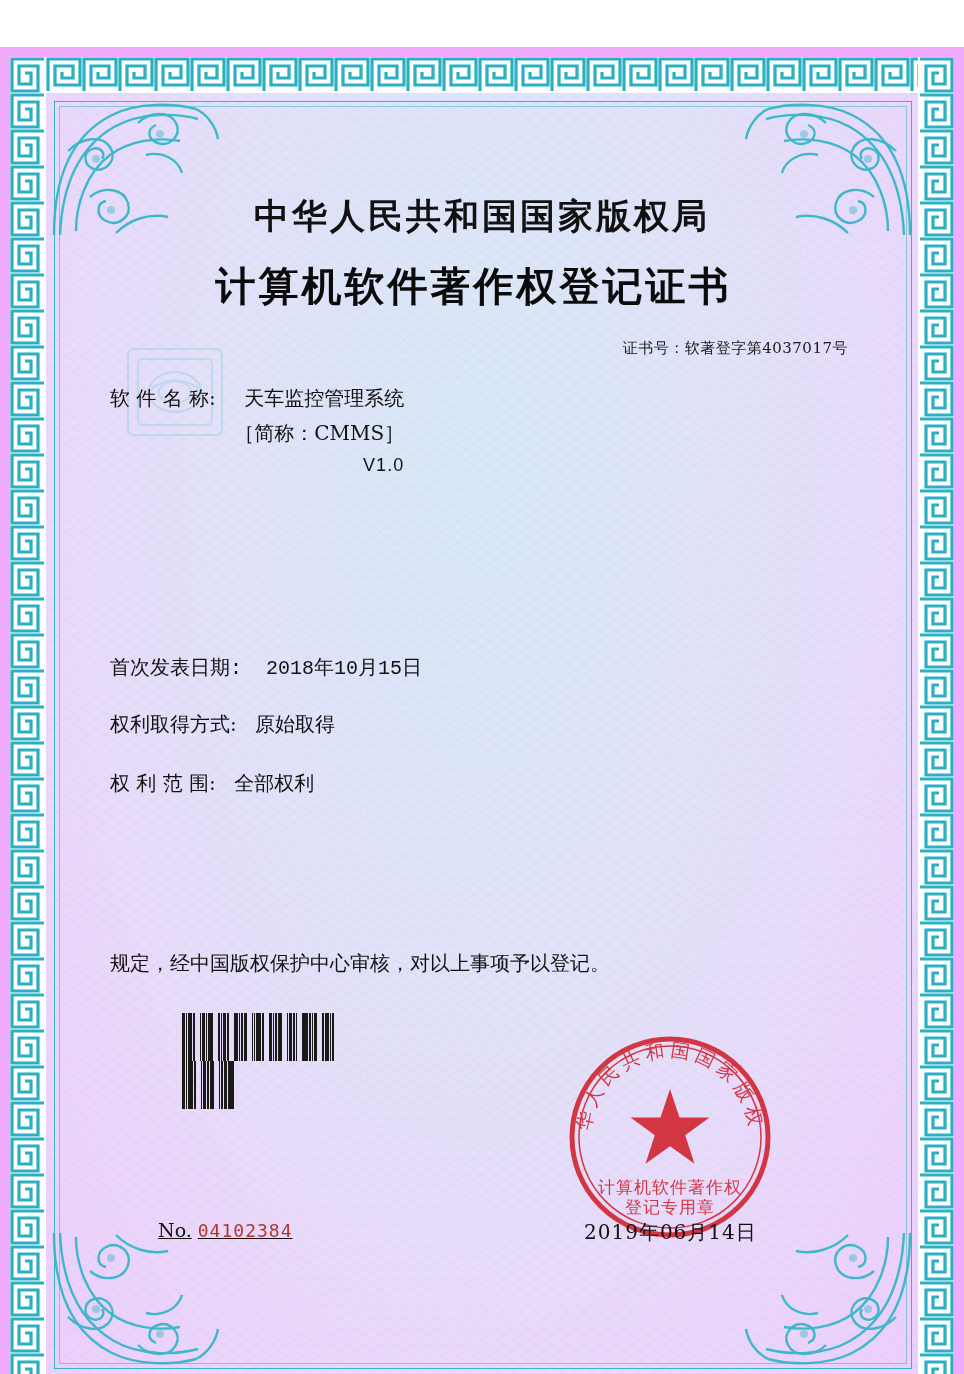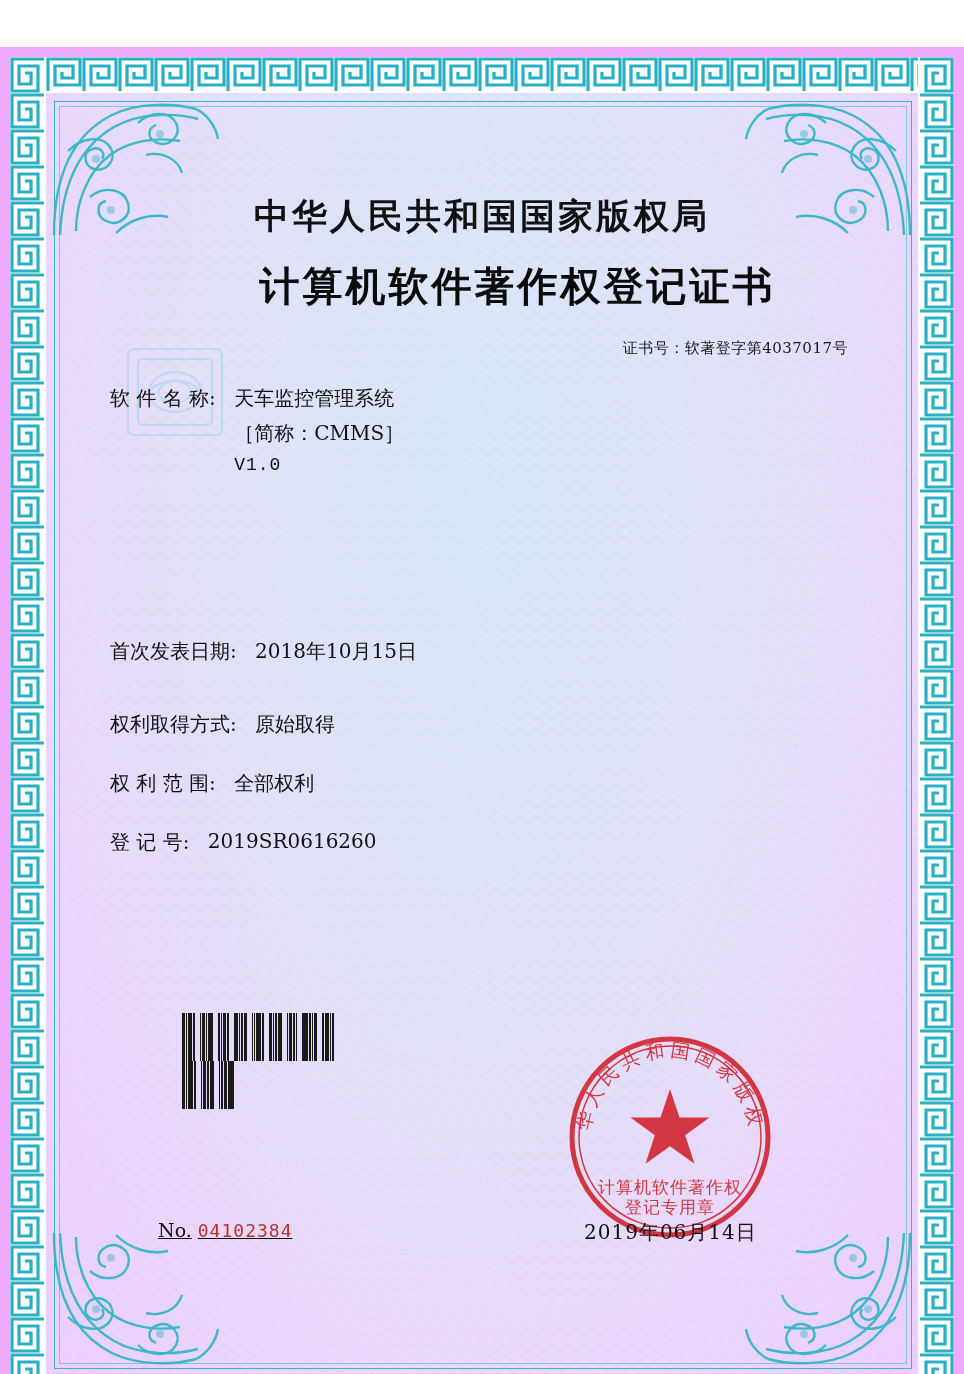--- a/index.html
+++ b/index.html
@@ -112,66 +112,66 @@
   }
   .title-sub {
     position: absolute;
     top: 158px; left: 0; width: 839px;
     text-align: center;
     font-family: "DejaVu Serif", "Liberation Serif", serif;
     font-size: 40px;
     font-weight: bold;
     letter-spacing: 3px;
     color: #0b0b0b;
-    padding-left: 44px;
   }
   .cert-no {
     position: absolute;
     top: 238px;
     right: 62px;
     font-family: "DejaVu Serif", "Liberation Serif", serif;
     font-size: 15px;
     color: #1a1a1a;
     letter-spacing: 0.5px;
   }
 
   .field-row {
     position: absolute;
     left: 56px;
     font-family: "DejaVu Serif", "Liberation Serif", serif;
     font-size: 20px;
     color: #111111;
     white-space: nowrap;
+    text-align: right;
   }
   .field-label {
     display: inline-block;
     vertical-align: top;
     color: #111111;
   }
   .field-value {
     display: inline-block;
     vertical-align: top;
     margin-left: 12px;
     color: #111111;
   }
   .field-value .line2,
   .field-value .line3 {
     display: block;
     margin-top: 8px;
   }
   .mono-ver {
-    font-family: Liberation Mono, monospace;
+    font-family: Liberation Sans, sans-serif;
     font-size: 18px;
     letter-spacing: 1px;
   }
 
   .r-name   { top: 284px; }
   .r-owner  { top: 386px; }
   .r-dev    { top: 492px; }
-  .r-pub    { top: 537px; }
+  .r-pub    { top: 553px; font-family: Liberation Mono, monospace; }
   .r-acq    { top: 610px; }
   .r-scope  { top: 669px; }
   .r-reg    { top: 728px; }
 
   .paragraph {
     position: absolute;
     left: 56px;
     width: 744px;
     font-family: "DejaVu Serif", "Liberation Serif", serif;
     font-size: 20px;
@@ -397,25 +397,22 @@
     <div class="field-row r-scope">
       <span class="field-label">权 利 范 围:</span>
       <span class="field-value">全部权利</span>
     </div>
 
     <div class="field-row r-acq">
       <span class="field-label">权利取得方式:</span>
       <span class="field-value">原始取得</span>
     </div>
 
-    <div class="field-row r-reg">
-      <span class="field-label">登 记 号:</span>
-      <span class="field-value">2019SR0616260</span>
-    </div>
-
+
+    <div class="paragraph p2">规定，经中国版权保护中心审核，对以上事项予以登记。</div>
 
     <div class="barcode">
       <span style="width:3px"></span><span style="width:1px"></span><span style="width:4px"></span><span style="width:2px"></span>
       <span style="width:1px"></span><span style="width:3px"></span><span style="width:1px"></span><span style="width:5px"></span>
       <span style="width:2px"></span><span style="width:1px"></span><span style="width:3px"></span><span style="width:2px"></span>
       <span style="width:4px"></span><span style="width:1px"></span><span style="width:2px"></span><span style="width:3px"></span>
       <span style="width:1px"></span><span style="width:1px"></span><span style="width:5px"></span><span style="width:2px"></span>
       <span style="width:3px"></span><span style="width:1px"></span><span style="width:2px"></span><span style="width:4px"></span>
       <span style="width:1px"></span><span style="width:3px"></span><span style="width:2px"></span><span style="width:1px"></span>
       <span style="width:6px"></span><span style="width:2px"></span><span style="width:1px"></span><span style="width:3px"></span>

